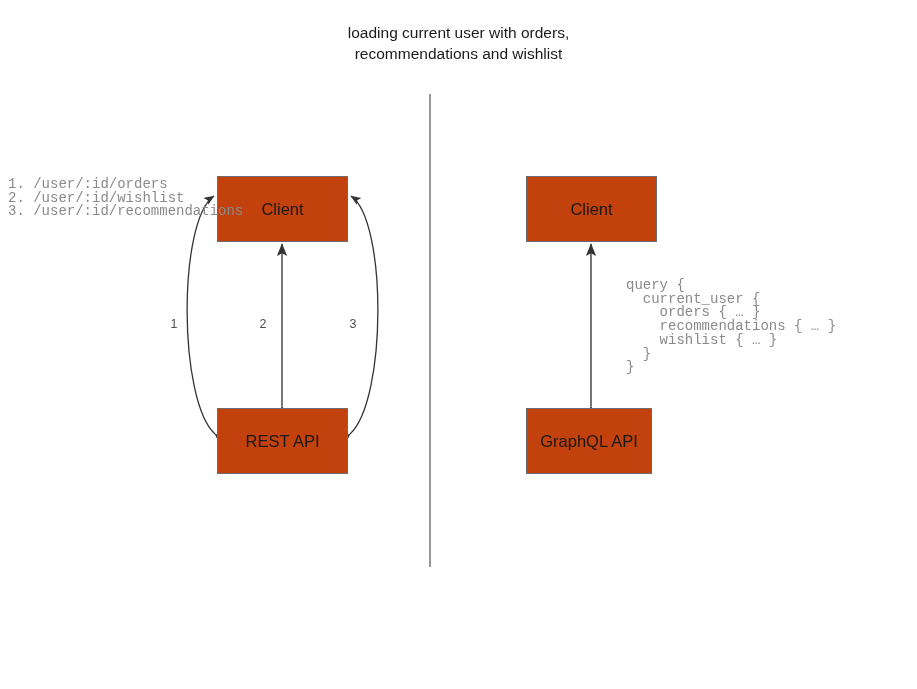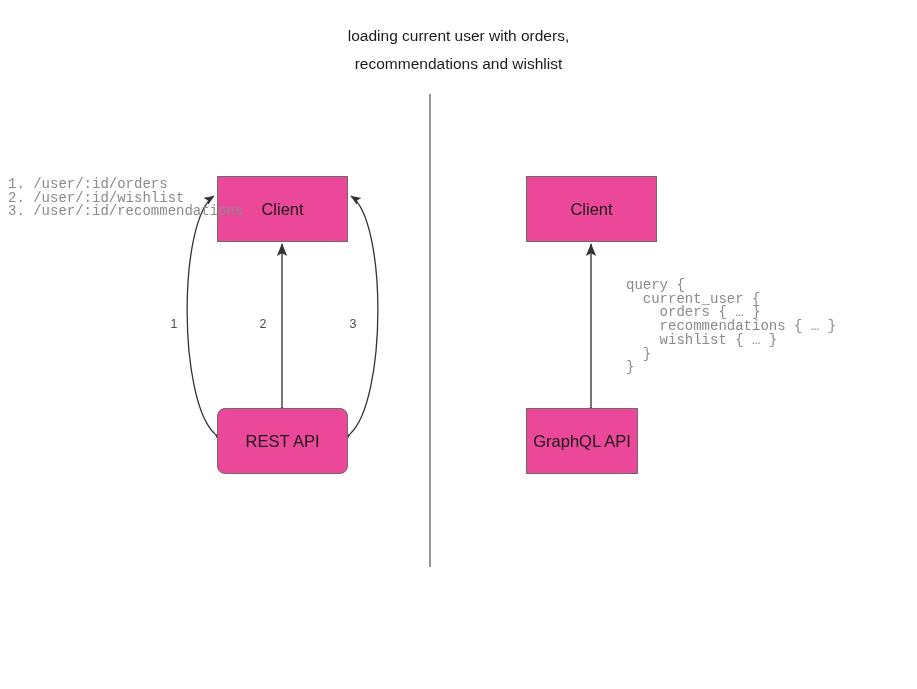--- a/index.html
+++ b/index.html
@@ -25,42 +25,42 @@
   }
 
   .diagram-title {
     position: absolute;
     left: 0;
     top: 22px;
     width: 917px;
     text-align: center;
     font-family: "Liberation Sans", sans-serif;
     font-size: 15.5px;
-    line-height: 28px;
+    line-height: 21px;
     color: #1a1a1a;
     white-space: pre-line;
   }
 
   .node-box {
     position: absolute;
-    background: #ec4899;
+    background: #c2410c;
     border: 1px solid #6b6b6b;
     box-sizing: border-box;
     display: flex;
     align-items: center;
     justify-content: center;
     font-family: "Liberation Sans", sans-serif;
     font-size: 16.5px;
     color: #1a1a1a;
   }
 
   #node-rest-client  { left: 217px; top: 176px; width: 131px; height: 66px; }
-  #node-rest-api     { left: 217px; top: 408px; width: 131px; height: 66px; border-radius: 8px; }
+  #node-rest-api     { left: 217px; top: 408px; width: 131px; height: 66px; }
   #node-gql-client   { left: 526px; top: 176px; width: 131px; height: 66px; }
-  #node-gql-api      { left: 526px; top: 408px; width: 112px; height: 66px; }
+  #node-gql-api      { left: 526px; top: 408px; width: 126px; height: 66px; }
 
   .code-block {
     position: absolute;
     font-family: "Liberation Mono", "DejaVu Sans Mono", monospace;
     font-size: 14px;
     line-height: 13.7px;
     color: #8a8a8a;
     white-space: pre;
   }
 

